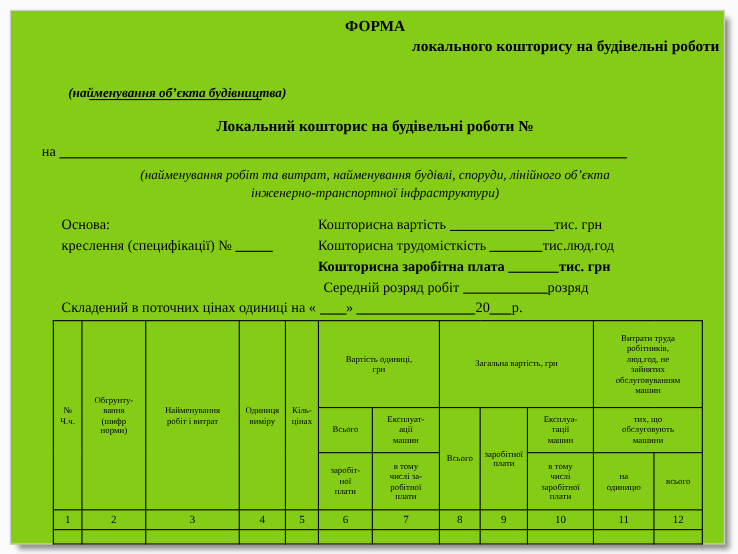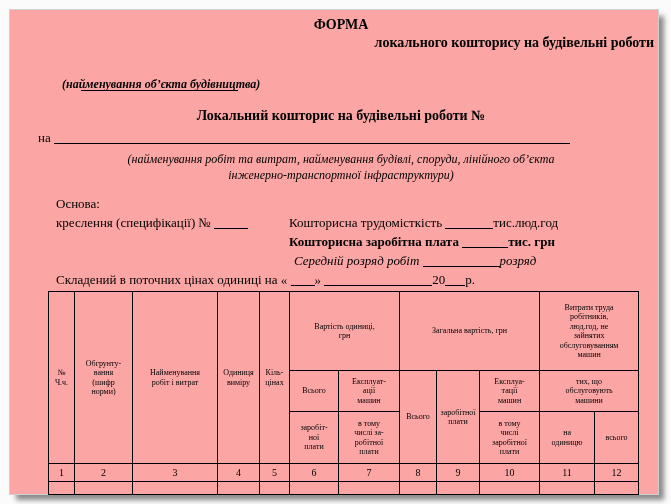--- a/index.html
+++ b/index.html
@@ -4,21 +4,21 @@
 <style>
   html,body { margin:0; padding:0; }
   body {
     width:671px; height:504px; overflow:hidden;
     background:#fbfbfb; color:#000;
     font-family:"Liberation Serif","DejaVu Serif",serif;
     position:relative;
   }
   .page {
     position:absolute; left:9px; top:9px; width:650px; height:486px;
-    background:#fca5a5; border:1px solid #cfcfcf; box-sizing:border-box;
+    background:#84cc16; border:1px solid #cfcfcf; box-sizing:border-box;
     box-shadow:6px 6px 5px -1px rgba(0,0,0,0.45);
   }
   .abs { position:absolute; }
   .t-center { position:absolute; left:18px; right:4px; text-align:center; }
   .bold { font-weight:bold; font-size:14px; line-height:17px; }
   .body-text { font-size:13px; line-height:16px; white-space:nowrap; }
   .caption { font-style:italic; font-size:12px; line-height:15px; }
   .blank {
     display:inline-block; border-bottom:1px solid #000;
     height:12px; vertical-align:-2px;
@@ -62,32 +62,36 @@
   <div class="t-center caption" style="top:142px;">(найменування робіт та витрат, найменування будівлі, споруди, лінійного об’єкта</div>
   <div class="t-center caption" style="top:158px;">інженерно-транспортної інфраструктури)</div>
 
   <div class="abs body-text" style="left:46px; top:186px;">Основа:</div>
 
   <div class="abs body-text" style="left:46px; top:205px;">
     <span>креслення (специфікації) №</span>
     <span class="blank" style="width:34px;"></span>
   </div>
 
+  <div class="abs body-text" style="left:279px; top:186px;">
+    <span>Кошторисна вартість</span>
+    <span class="blank" style="width:95px;"></span><span>тис. грн</span>
+  </div>
 
   <div class="abs body-text" style="left:279px; top:205px;">
     <span>Кошторисна трудомісткість</span>
     <span class="blank" style="width:48px;"></span><span>тис.люд.год</span>
   </div>
 
   <div class="abs body-text" style="left:279px; top:224px;font-weight:bold;">
     <span>Кошторисна заробітна плата</span>
     <span class="blank" style="width:46px;"></span><span>тис. грн</span>
   </div>
 
-  <div class="abs body-text" style="left:284px; top:243px;font-style:italic;">
+  <div class="abs body-text" style="left:284px; top:243px;">
     <span>Середній розряд робіт</span>
     <span class="blank" style="width:77px;"></span><span>розряд</span>
   </div>
 
   <div class="abs body-text" style="left:46px; top:262px;">
     <span>Складений в поточних цінах одиниці на «</span>
     <span class="blank" style="width:24px;"></span><span>»</span>
     <span class="blank" style="width:108px;"></span><span>20</span><span class="blank" style="width:20px;"></span><span>р.</span>
   </div>
 

